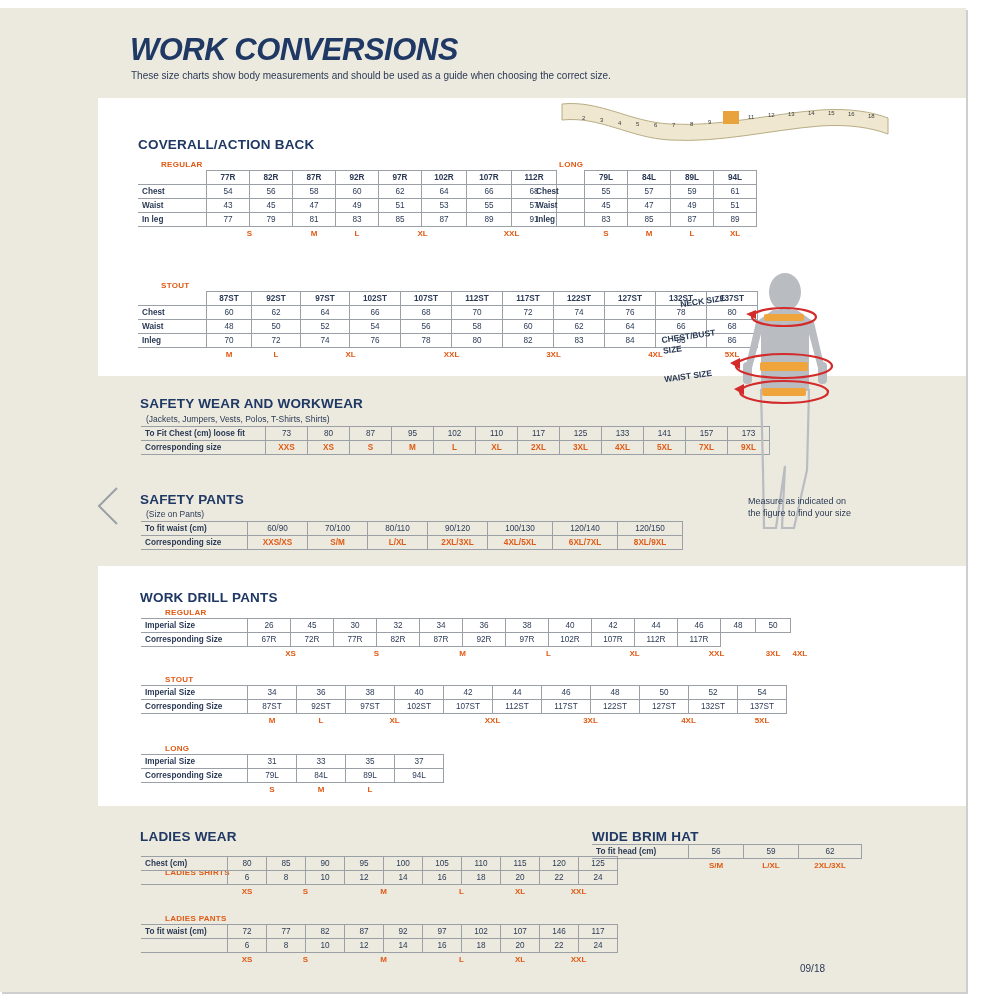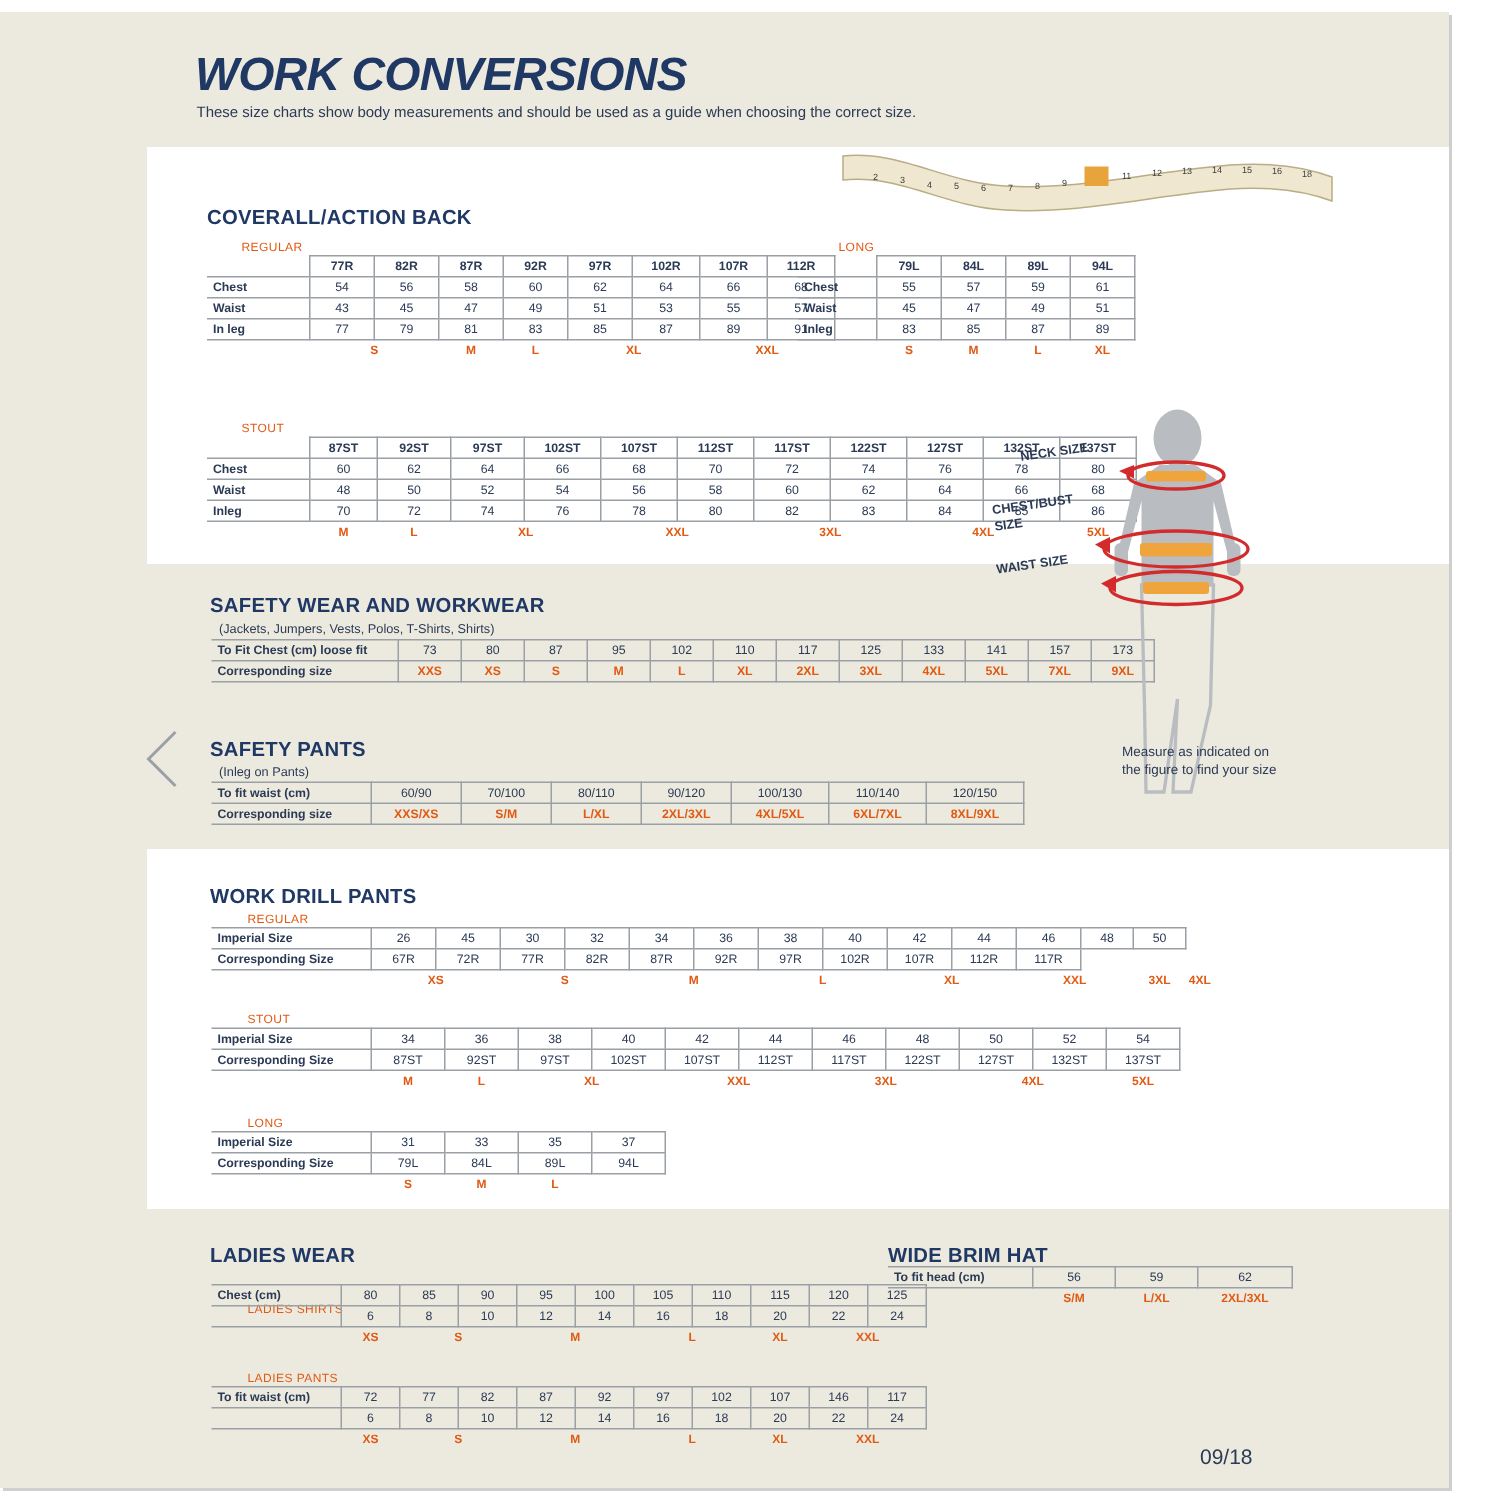--- a/index.html
+++ b/index.html
@@ -9,38 +9,38 @@
   .leftband{position:absolute;left:0;top:0;width:98px;height:984px;background:#eceadf;}
   .topband{position:absolute;left:0;top:0;width:966px;height:90px;background:#eceadf;}
   .midband{position:absolute;left:0;top:368px;width:966px;height:190px;background:#eceadf;}
   .botband{position:absolute;left:0;top:798px;width:966px;height:186px;background:#eceadf;}
   .contentlayer{position:absolute;left:0;top:0;width:966px;height:984px;}
 
   .title{position:absolute;left:130px;top:24px;font-size:31px;font-weight:bold;letter-spacing:-0.5px;color:#1f3864;font-style:italic;}
   .subtitle{position:absolute;left:131px;top:62px;font-size:10px;color:#2b3a55;}
 
   h2.sect{position:absolute;font-size:13.5px;font-weight:bold;color:#1f3864;letter-spacing:0.2px;}
-  .orangelab{position:absolute;font-size:8px;font-weight:normal;color:#e05a14;letter-spacing:0.3px;padding-left:19px;}
+  .orangelab{position:absolute;font-size:8px;font-weight:bold;color:#e05a14;letter-spacing:0.3px;padding-left:19px;}
   .notelab{position:absolute;font-size:8.5px;color:#2b3a55;}
 
   table.grid{position:absolute;border-collapse:collapse;}
   table.grid td{border:1px solid #9aa0a6;font-size:8.2px;text-align:center;height:13px;padding:0 2px;color:#2b3a55;white-space:nowrap;}
   table.grid td.rowhead{text-align:left;font-weight:bold;padding-left:4px;border-left:none;border-right:1px solid #9aa0a6;}
   table.grid td.hdr{font-weight:bold;}
   table.grid td.blank{border:none;}
   table.grid td.size{border:none;color:#e05a14;font-weight:bold;font-size:8px;}
 
   .sizerow td{border:none;color:#e05a14;font-weight:bold;}
 
   .fig{position:absolute;left:690px;top:262px;width:190px;height:265px;}
   .measure{position:absolute;left:748px;top:487px;width:110px;font-size:9px;color:#2b3a55;line-height:1.35;}
 
   .tape{position:absolute;left:560px;top:92px;width:330px;height:52px;}
   .arrowleft{position:absolute;left:95px;top:478px;width:26px;height:40px;}
-  .datestamp{position:absolute;left:800px;top:955px;font-size:14px;color:#2b3a55;}
+  .datestamp{position:absolute;left:800px;top:955px;font-size:10px;color:#2b3a55;}
 
   .callout{position:absolute;font-size:8.5px;font-weight:bold;color:#2b3a55;}
 </style>
 </head>
 <body>
 
 <div id="page">
   <div class="sheet">
     <div class="leftband"></div>
     <div class="topband"></div>
@@ -279,31 +279,31 @@
           <td style="color:#e05a14;font-weight:bold;">3XL</td>
           <td style="color:#e05a14;font-weight:bold;">4XL</td>
           <td style="color:#e05a14;font-weight:bold;">5XL</td>
           <td style="color:#e05a14;font-weight:bold;">7XL</td>
           <td style="color:#e05a14;font-weight:bold;">9XL</td>
         </tr>
       </tbody>
         </table>
 
       <h2 class="sect" style="left:140px;top:473px;">SAFETY PANTS</h2>
-      <div class="notelab" style="left:146px;top:501px;">(Inleg on Pants)</div>
+      <div class="notelab" style="left:146px;top:501px;">(Size on Pants)</div>
       <table class="grid" style="left:141px;top:513px;">
         <tbody>
             <tr>
           <td class="rowhead" style="width:100px;">To fit waist (cm)</td>
           <td style="width:55px;">60/90</td>
           <td style="width:55px;">70/100</td>
           <td style="width:55px;">80/110</td>
           <td style="width:55px;">90/120</td>
           <td style="width:60px;">100/130</td>
-          <td style="width:60px;">110/140</td>
+          <td style="width:60px;">120/140</td>
           <td style="width:60px;">120/150</td>
         </tr>
         <tr>
           <td class="rowhead">Corresponding size</td>
           <td style="color:#e05a14;font-weight:bold;">XXS/XS</td>
           <td style="color:#e05a14;font-weight:bold;">S/M</td>
           <td style="color:#e05a14;font-weight:bold;">L/XL</td>
           <td style="color:#e05a14;font-weight:bold;">2XL/3XL</td>
           <td style="color:#e05a14;font-weight:bold;">4XL/5XL</td>
           <td style="color:#e05a14;font-weight:bold;margin-left:16px;">6XL/7XL</td>

